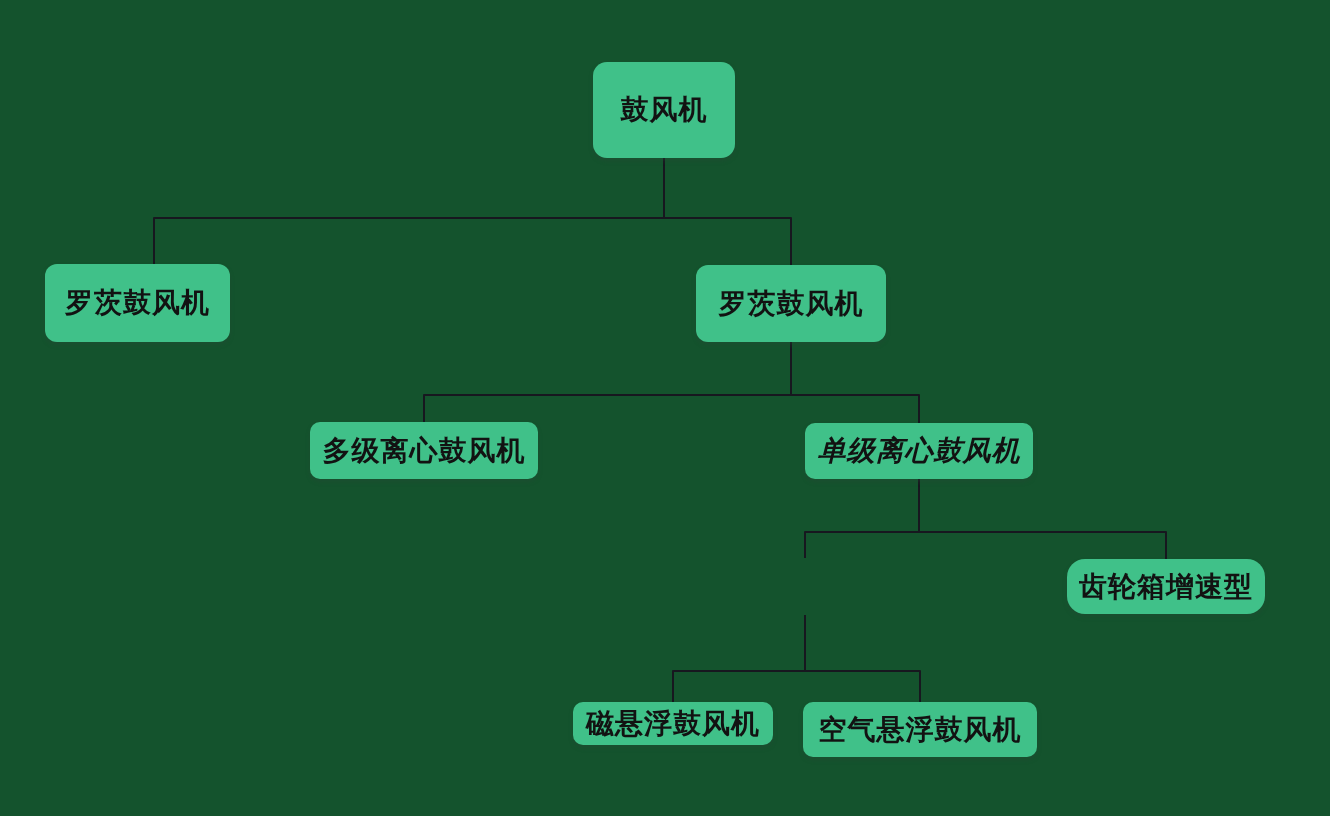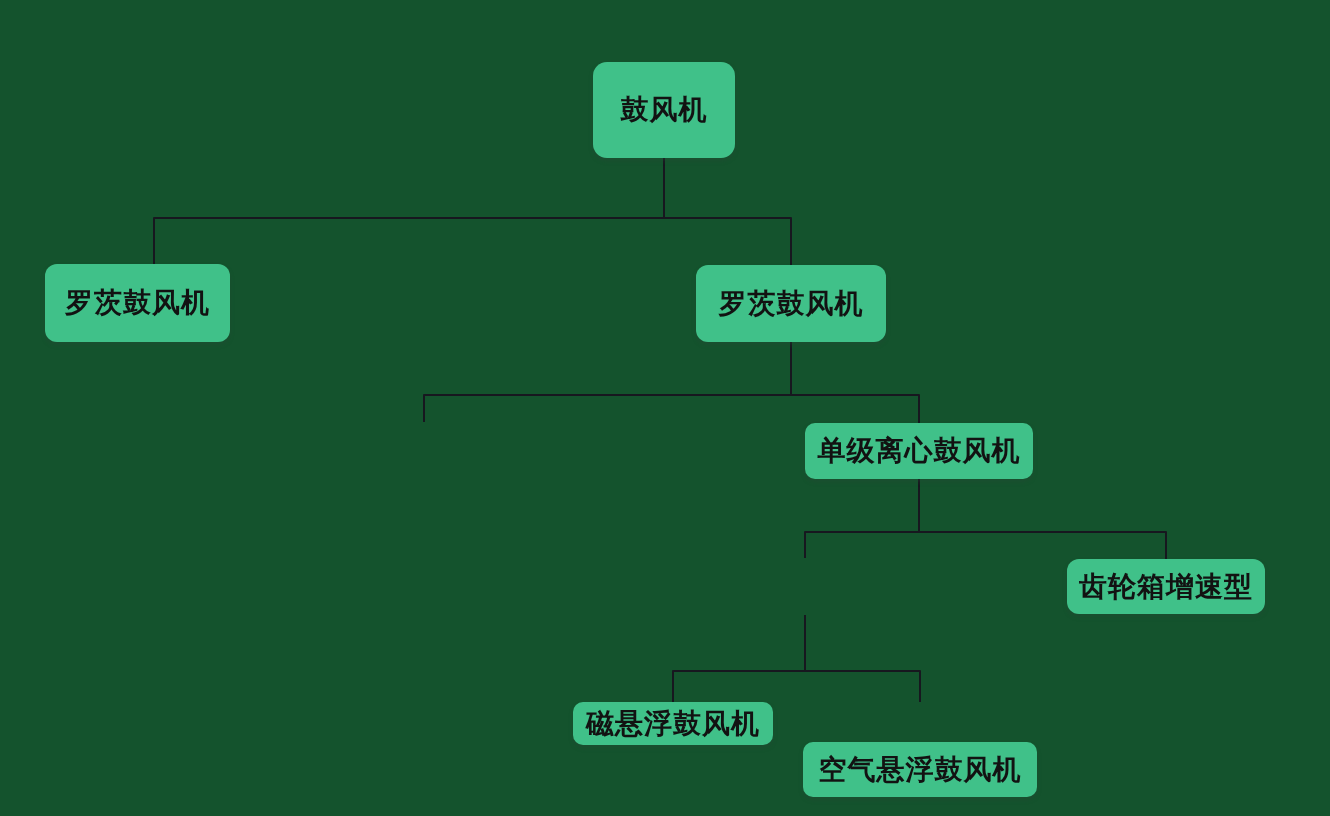--- a/index.html
+++ b/index.html
@@ -42,44 +42,45 @@
     letter-spacing: 1px;
     border-radius: 12px;
     box-shadow: 0 3px 4px rgba(40, 70, 55, 0.35);
     white-space: nowrap;
     box-sizing: border-box;
   }
   .node--root        { left: 593px;  top: 62px;  width: 142px; height: 96px; border-radius: 14px; }
   .node--roots       { left: 45px;   top: 264px; width: 185px; height: 78px; }
   .node--centrifugal { left: 696px;  top: 265px; width: 190px; height: 77px; }
   .node--multistage  { left: 310px;  top: 422px; width: 228px; height: 57px; border-radius: 10px; }
-  .node--single      { left: 805px;  top: 423px; width: 228px; height: 56px; border-radius: 10px; }
+  .node--single      { left: 805px;  top: 423px; width: 228px; height: 56px; border-radius: 10px; font-style: italic; }
   .node--highspeed   { left: 660px;  top: 558px; width: 290px; height: 57px; border-radius: 10px; }
-  .node--gearbox     { left: 1067px; top: 559px; width: 198px; height: 55px; border-radius: 12px; }
+  .node--gearbox     { left: 1067px; top: 559px; width: 198px; height: 55px; border-radius: 18px; }
   .node--maglev      { left: 573px;  top: 702px; width: 200px; height: 43px; border-radius: 10px; }
-  .node--airsusp     { left: 803px;  top: 702px; width: 234px; height: 55px; border-radius: 10px; margin-top: 40px; }
+  .node--airsusp     { left: 803px;  top: 702px; width: 234px; height: 55px; border-radius: 10px; }
 </style>
 </head>
 <body>
 
 <div class="canvas">
 
   <svg class="connectors" viewBox="0 0 1330 816" xmlns="http://www.w3.org/2000/svg">
     <path d="M664 158 L664 218 M154 264 L154 218 L791 218 L791 265"></path>
     <path d="M791 342 L791 395 M424 422 L424 395 L919 395 L919 423"></path>
     <path d="M919 479 L919 532 M805 558 L805 532 L1166 532 L1166 559"></path>
     <path d="M805 615 L805 671 M673 702 L673 671 L920 671 L920 702"></path>
   </svg>
 
   <div class="node node--root">鼓风机</div>
 
   <div class="node node--roots">罗茨鼓风机</div>
 
   <div class="node node--centrifugal">罗茨鼓风机</div>
 
+  <div class="node node--multistage">多级离心鼓风机</div>
 
   <div class="node node--single">单级离心鼓风机</div>
 
 
   <div class="node node--gearbox">齿轮箱增速型</div>
 
   <div class="node node--maglev">磁悬浮鼓风机</div>
 
   <div class="node node--airsusp">空气悬浮鼓风机</div>
 

